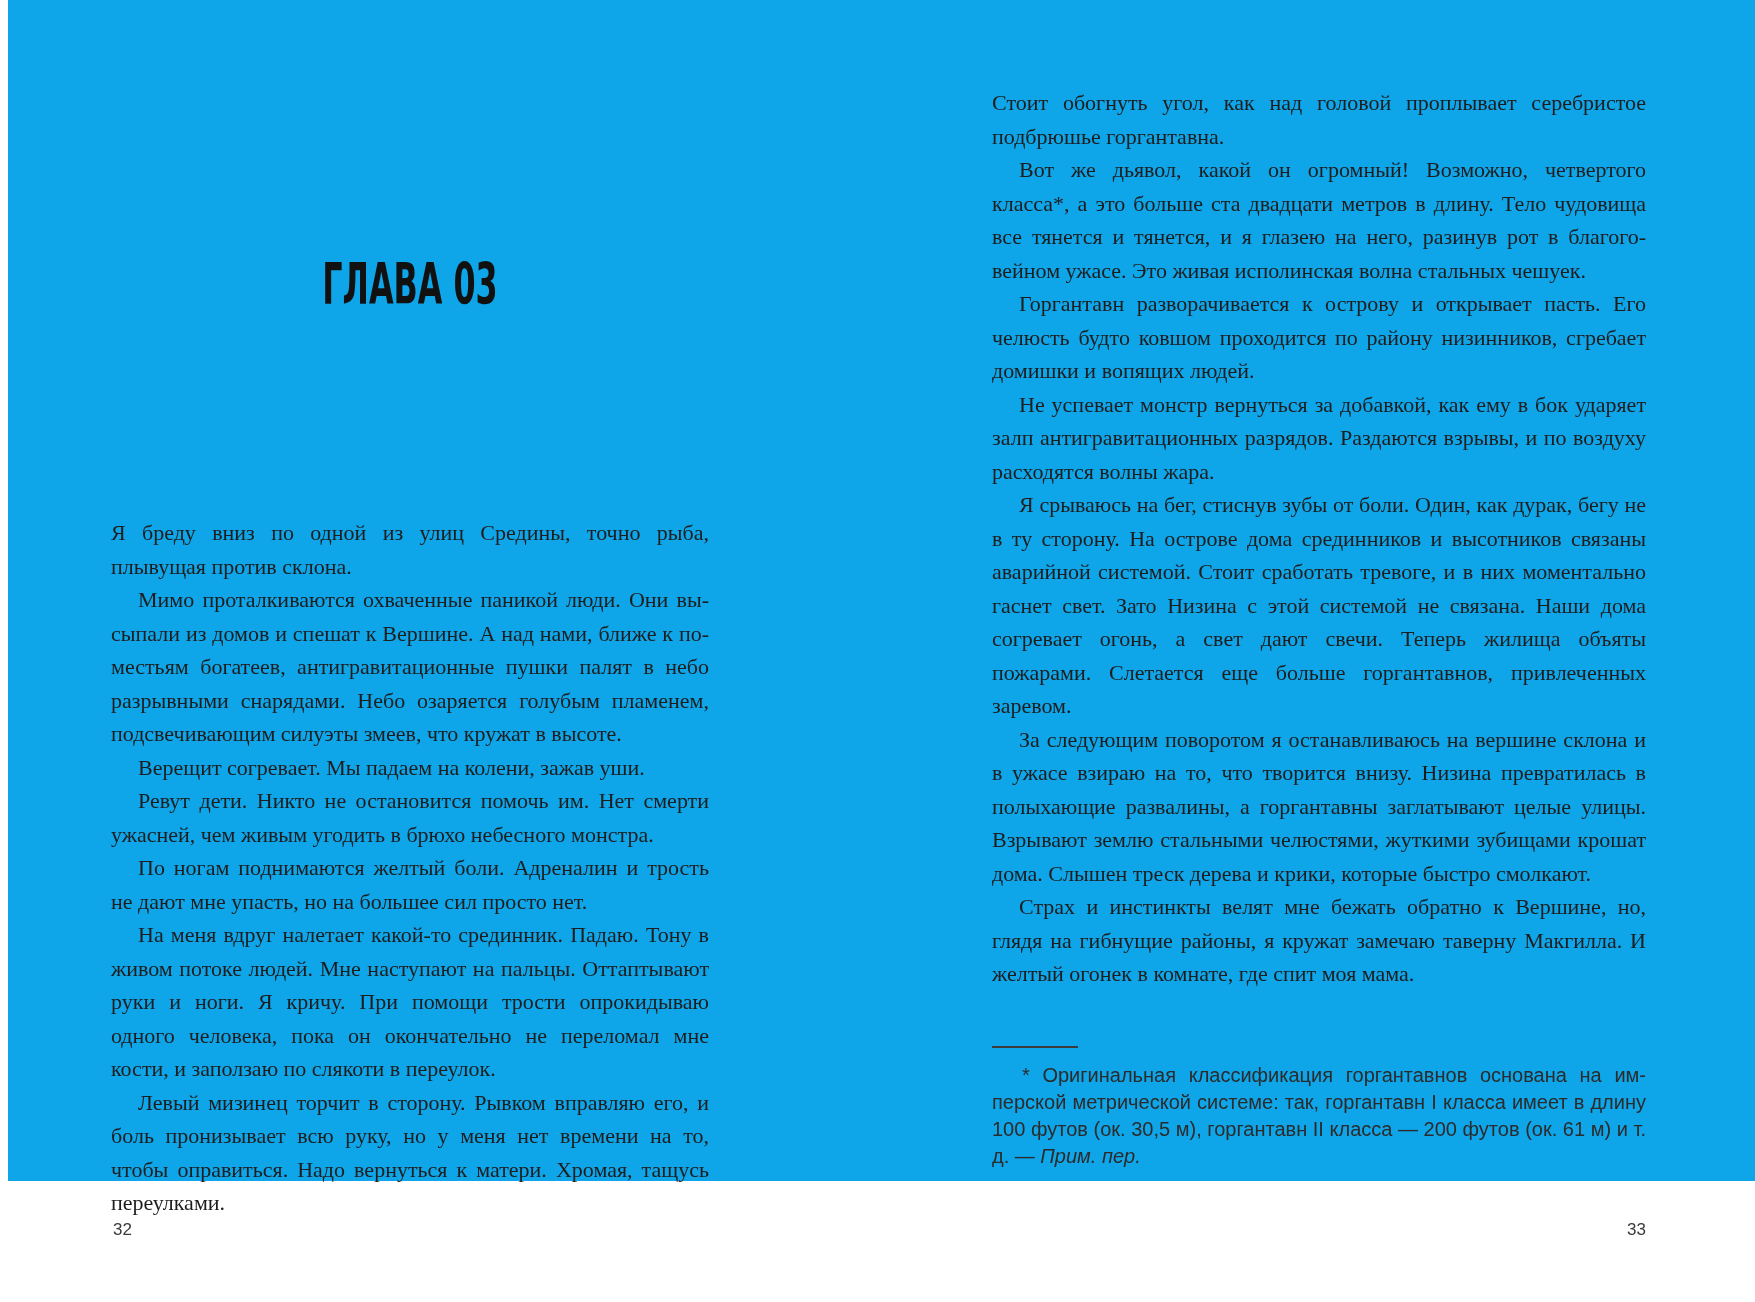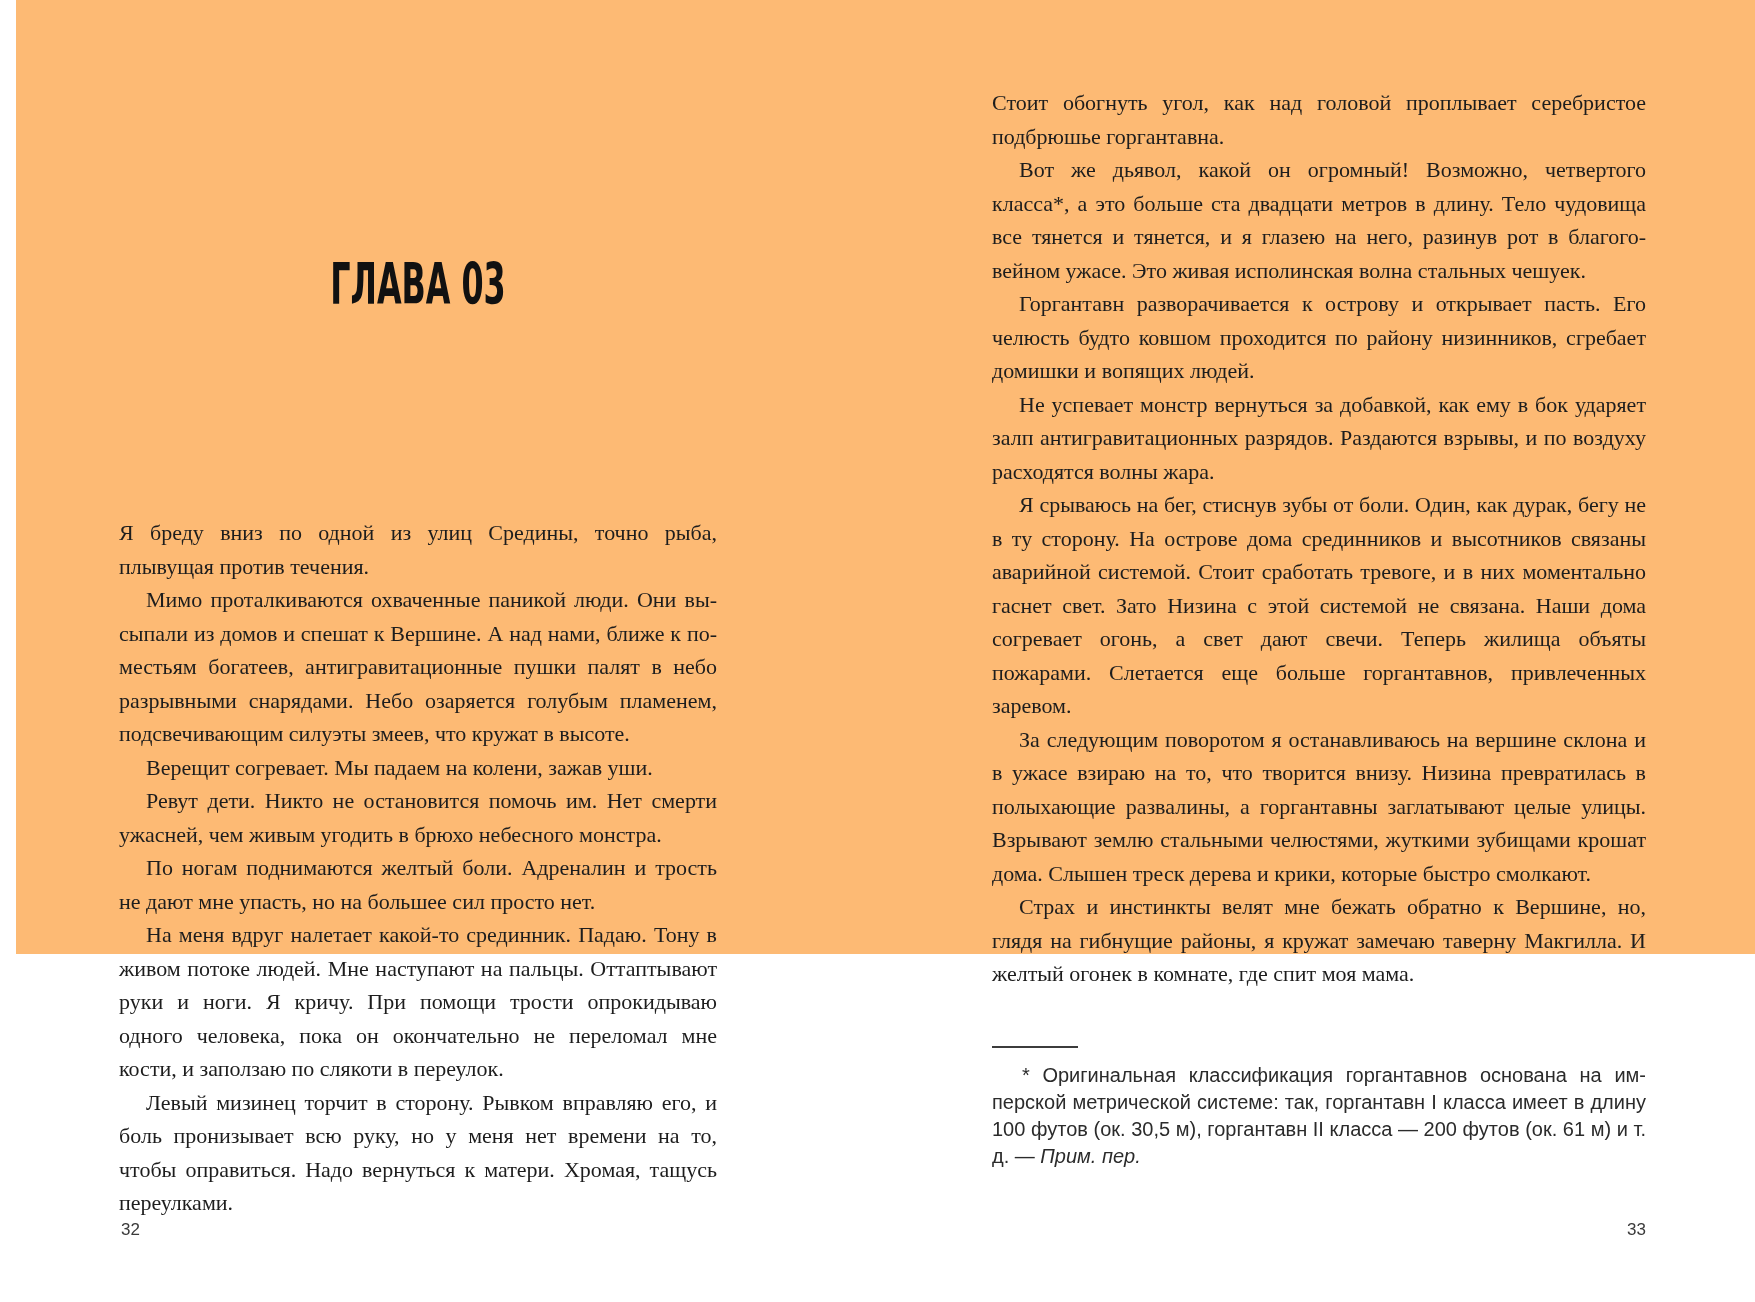--- a/index.html
+++ b/index.html
@@ -12,25 +12,25 @@
     width: 1755px;
     height: 1302px;
     background: #ffffff;
     font-family: "Liberation Serif", "DejaVu Serif", serif;
     color: #1d1d1d;
     overflow: hidden;
   }
   .page {
     position: absolute;
     top: 0;
-    height: 954px;
-    background: #fdba74;
+    height: 1181px;
+    background: #0ea5e9;
     text-decoration: underline;
   }
-  .page-left  { left: 16px;     width: 877px; padding-left: 16px; }
+  .page-left  { left: 8px;     width: 877px; padding-left: 16px; }
   .page-right { left: 877px; width: 878px; }
 
   .chapter-title {
     position: absolute;
     left: 103px;
     top: 256px;
     width: 598px;
     margin: 0;
     text-align: center;
     font-family: "DejaVu Sans", "Liberation Sans", sans-serif;
@@ -95,21 +95,21 @@
   .pagenum-right { right: 109px; }
 </style>
 </head>
 <body>
 
 <div class="spread">
 
   <section class="page page-left">
     <h1 class="chapter-title">ГЛАВА 03</h1>
     <div class="textcol textcol-left">
-        <p class="no-indent">Я бреду вниз по одной из улиц Средины, точно рыба, плывущая против течения.</p>
+        <p class="no-indent">Я бреду вниз по одной из улиц Средины, точно рыба, плывущая против склона.</p>
         <p>Мимо проталкиваются охваченные паникой люди. Они вы­сыпали из домов и спешат к Вершине. А над нами, ближе к по­местьям богатеев, антигравитационные пушки палят в небо раз­рывными снарядами. Небо озаряется голубым пламенем, под­свечивающим силуэты змеев, что кружат в высоте.</p>
         <p>Верещит согревает. Мы падаем на колени, зажав уши.</p>
         <p>Ревут дети. Никто не остановится помочь им. Нет смерти ужас­ней, чем живым угодить в брюхо небесного монстра.</p>
         <p>По ногам поднимаются желтый боли. Адреналин и трость не да­ют мне упасть, но на большее сил просто нет.</p>
         <p>На меня вдруг налетает какой-то срединник. Падаю. Тону в жи­вом потоке людей. Мне наступают на пальцы. Оттаптывают руки и ноги. Я кричу. При помощи трости опрокидываю одного че­ловека, пока он окончательно не переломал мне кости, и заползаю по слякоти в переулок.</p>
         <p>Левый мизинец торчит в сторону. Рывком вправляю его, и боль пронизывает всю руку, но у меня нет времени на то, чтобы опра­виться. Надо вернуться к матери. Хромая, тащусь переулками.</p>
       </div>
     <div class="pagenum pagenum-left">32</div>
   </section>
 

